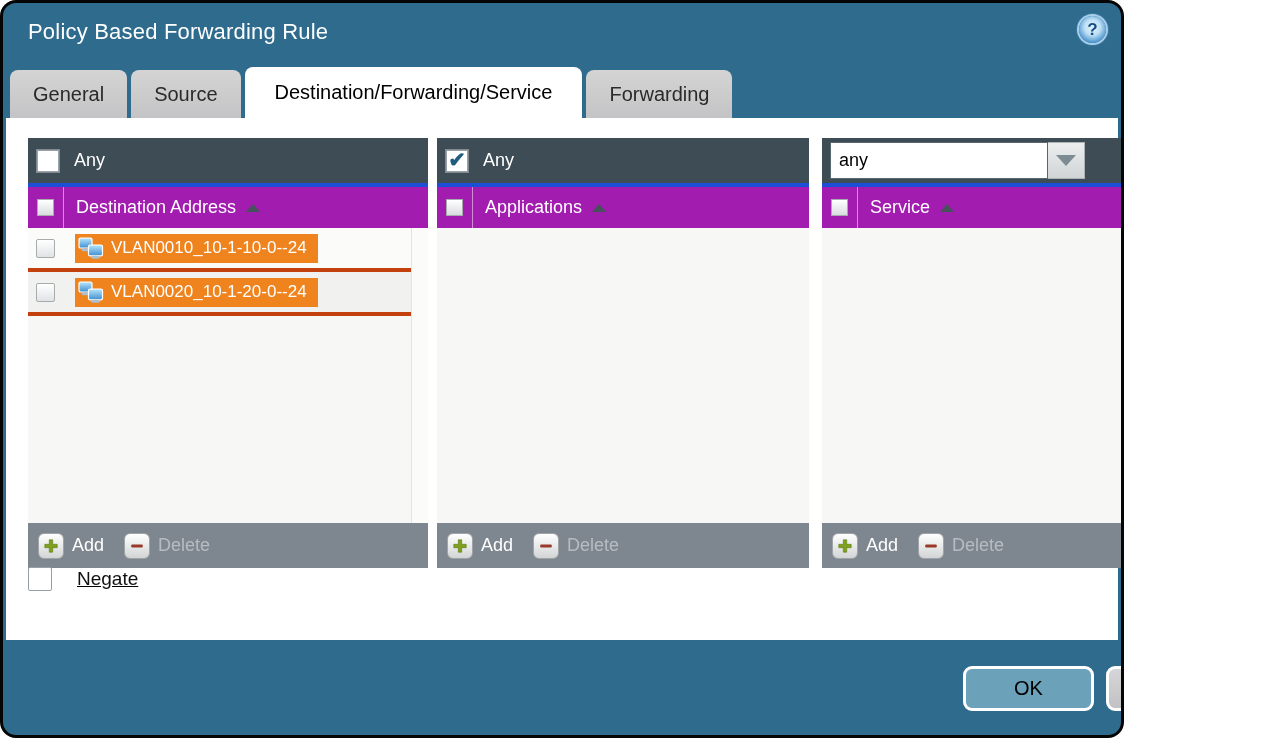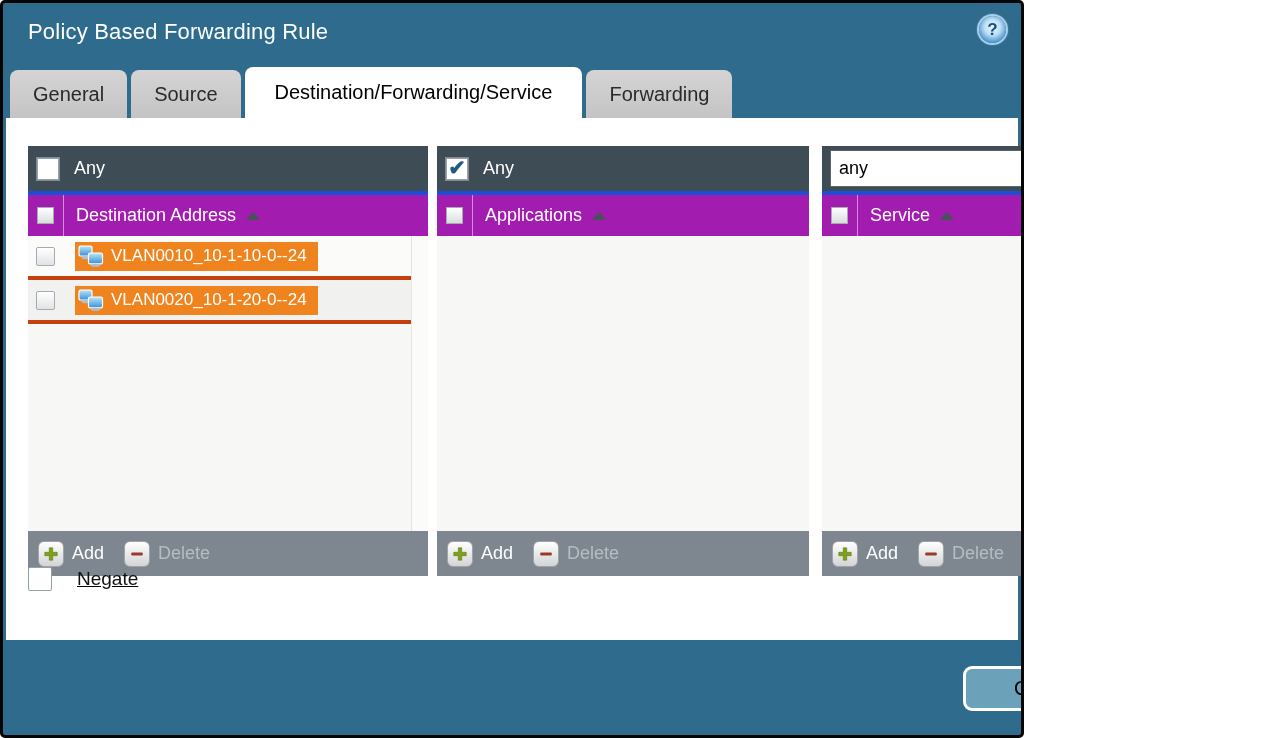--- a/index.html
+++ b/index.html
@@ -1,38 +1,38 @@
 <!DOCTYPE html>
 <html><head>
 <meta charset="utf-8">
 <style>
   html,body{margin:0;padding:0;background:#ffffff;}
   *{box-sizing:border-box;}
   .window{
-    position:relative;width:1024px;height:738px;
-    background:#2e6b8d;border:3px solid #050505;border-radius:5px;
+    position:relative;width:1124px;height:738px;
+    background:#2e6b8d;border:3px solid #050505;border-radius:16px;
     font-family:"Liberation Sans",sans-serif;overflow:hidden;
   }
   .title{position:absolute;left:25px;top:16px;font-size:22px;color:#ffffff;letter-spacing:.2px;}
   .help{
     position:absolute;right:15px;top:13px;width:27px;height:27px;border-radius:50%;
     background:radial-gradient(circle at 50% 42%, #e3f2fb 0%, #bfe0f4 38%, #4f97d0 72%, #2d74b0 100%);
     box-shadow:0 0 0 2px #a9cfe9, 0 0 0 3px rgba(70,130,175,.6);
     display:flex;align-items:center;justify-content:center;
     color:#134f86;font-weight:bold;font-size:17px;cursor:pointer;
   }
   .tabbar{position:absolute;left:7px;top:64px;display:flex;align-items:flex-end;gap:4px;}
   .tab{
     height:48px;padding:0 23px;background:linear-gradient(180deg,#d4d4d4,#c4c4c6);
     color:#2a2a2a;font-size:20px;display:flex;align-items:center;
     border-radius:8px 8px 0 0;cursor:pointer;white-space:nowrap;
   }
   .tab.active{background:#ffffff;height:51px;color:#000;padding:0 30px;}
   .panel{position:absolute;left:3px;right:3px;top:115px;height:522px;background:#ffffff;}
-  .col{position:absolute;top:20px;height:430px;display:flex;flex-direction:column;margin-top:8px;}
+  .col{position:absolute;top:20px;height:430px;display:flex;flex-direction:column;}
   .col-destination{left:22px;width:400px;}
   .col-applications{left:431px;width:372px;}
   .col-service{left:816px;width:420px;}
   .any-row{flex:0 0 45px;background:#3e4c55;display:flex;align-items:center;padding-left:9px;}
   .cb{display:inline-flex;align-items:center;justify-content:center;flex:none;}
   .cb-large{width:22px;height:22px;background:#ffffff;border:1px solid #98a2a8;box-shadow:0 0 0 1px rgba(255,255,255,.35);}
   .check-glyph{color:#1f5c7d;font-size:21px;font-weight:bold;line-height:1;transform:translateY(-1px);}
   .any-label{color:#ffffff;font-size:18px;margin-left:15px;}
   .sort-row{flex:0 0 45px;background:#a21caf;display:flex;align-items:center;padding-left:9px;border-top:4px solid #1d4ed8;}
   .cb-small{width:17px;height:17px;background:linear-gradient(180deg,#ffffff,#d9dcde);border:1px solid #a6abae;}

